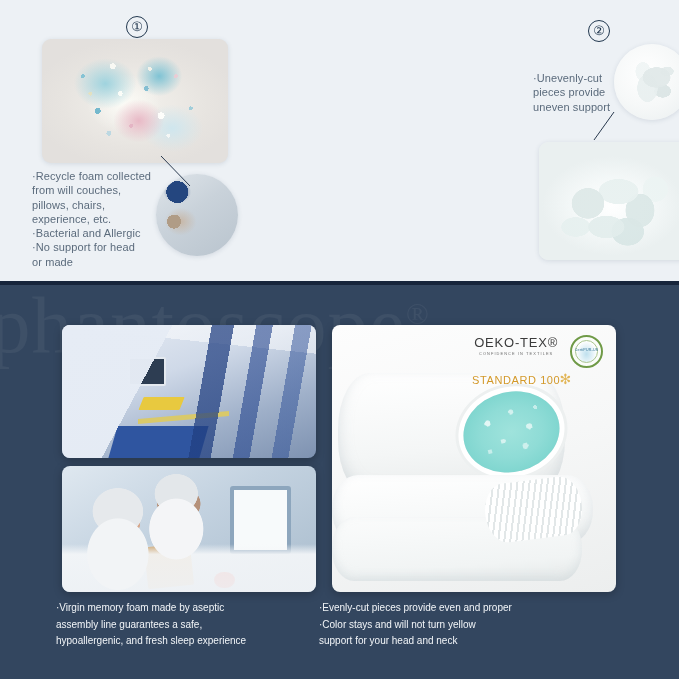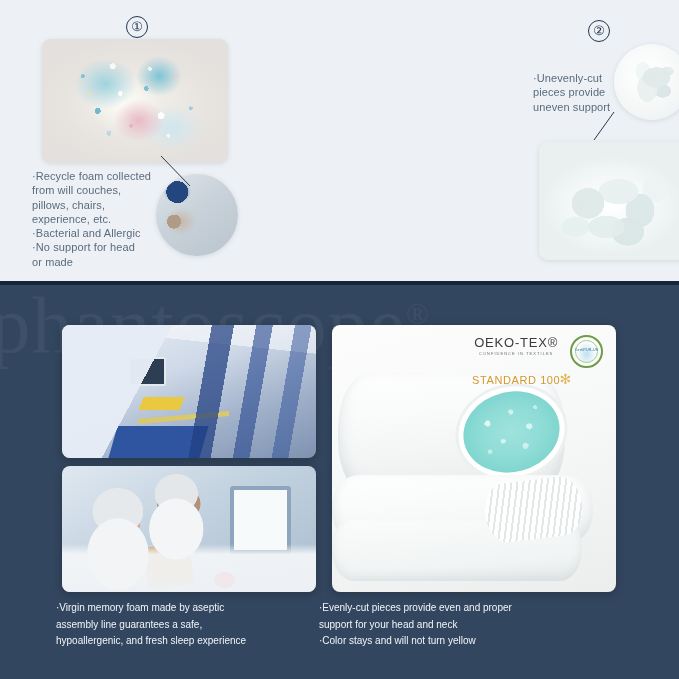--- a/index.html
+++ b/index.html
@@ -424,15 +424,15 @@
 </div>
 
 <div class="bottom-caption" id="caption-left">
   <p>·Virgin memory foam made by aseptic</p>
   <p> assembly line guarantees a safe,</p>
   <p> hypoallergenic, and fresh sleep experience</p>
 </div>
 
 <div class="bottom-caption" id="caption-right">
   <p>·Evenly-cut pieces provide even and proper</p>
+  <p>·Color stays and will not turn yellow</p>
   <p> support for your head and neck</p>
-  <p>·Color stays and will not turn yellow</p>
 </div>
 
 </body></html>

